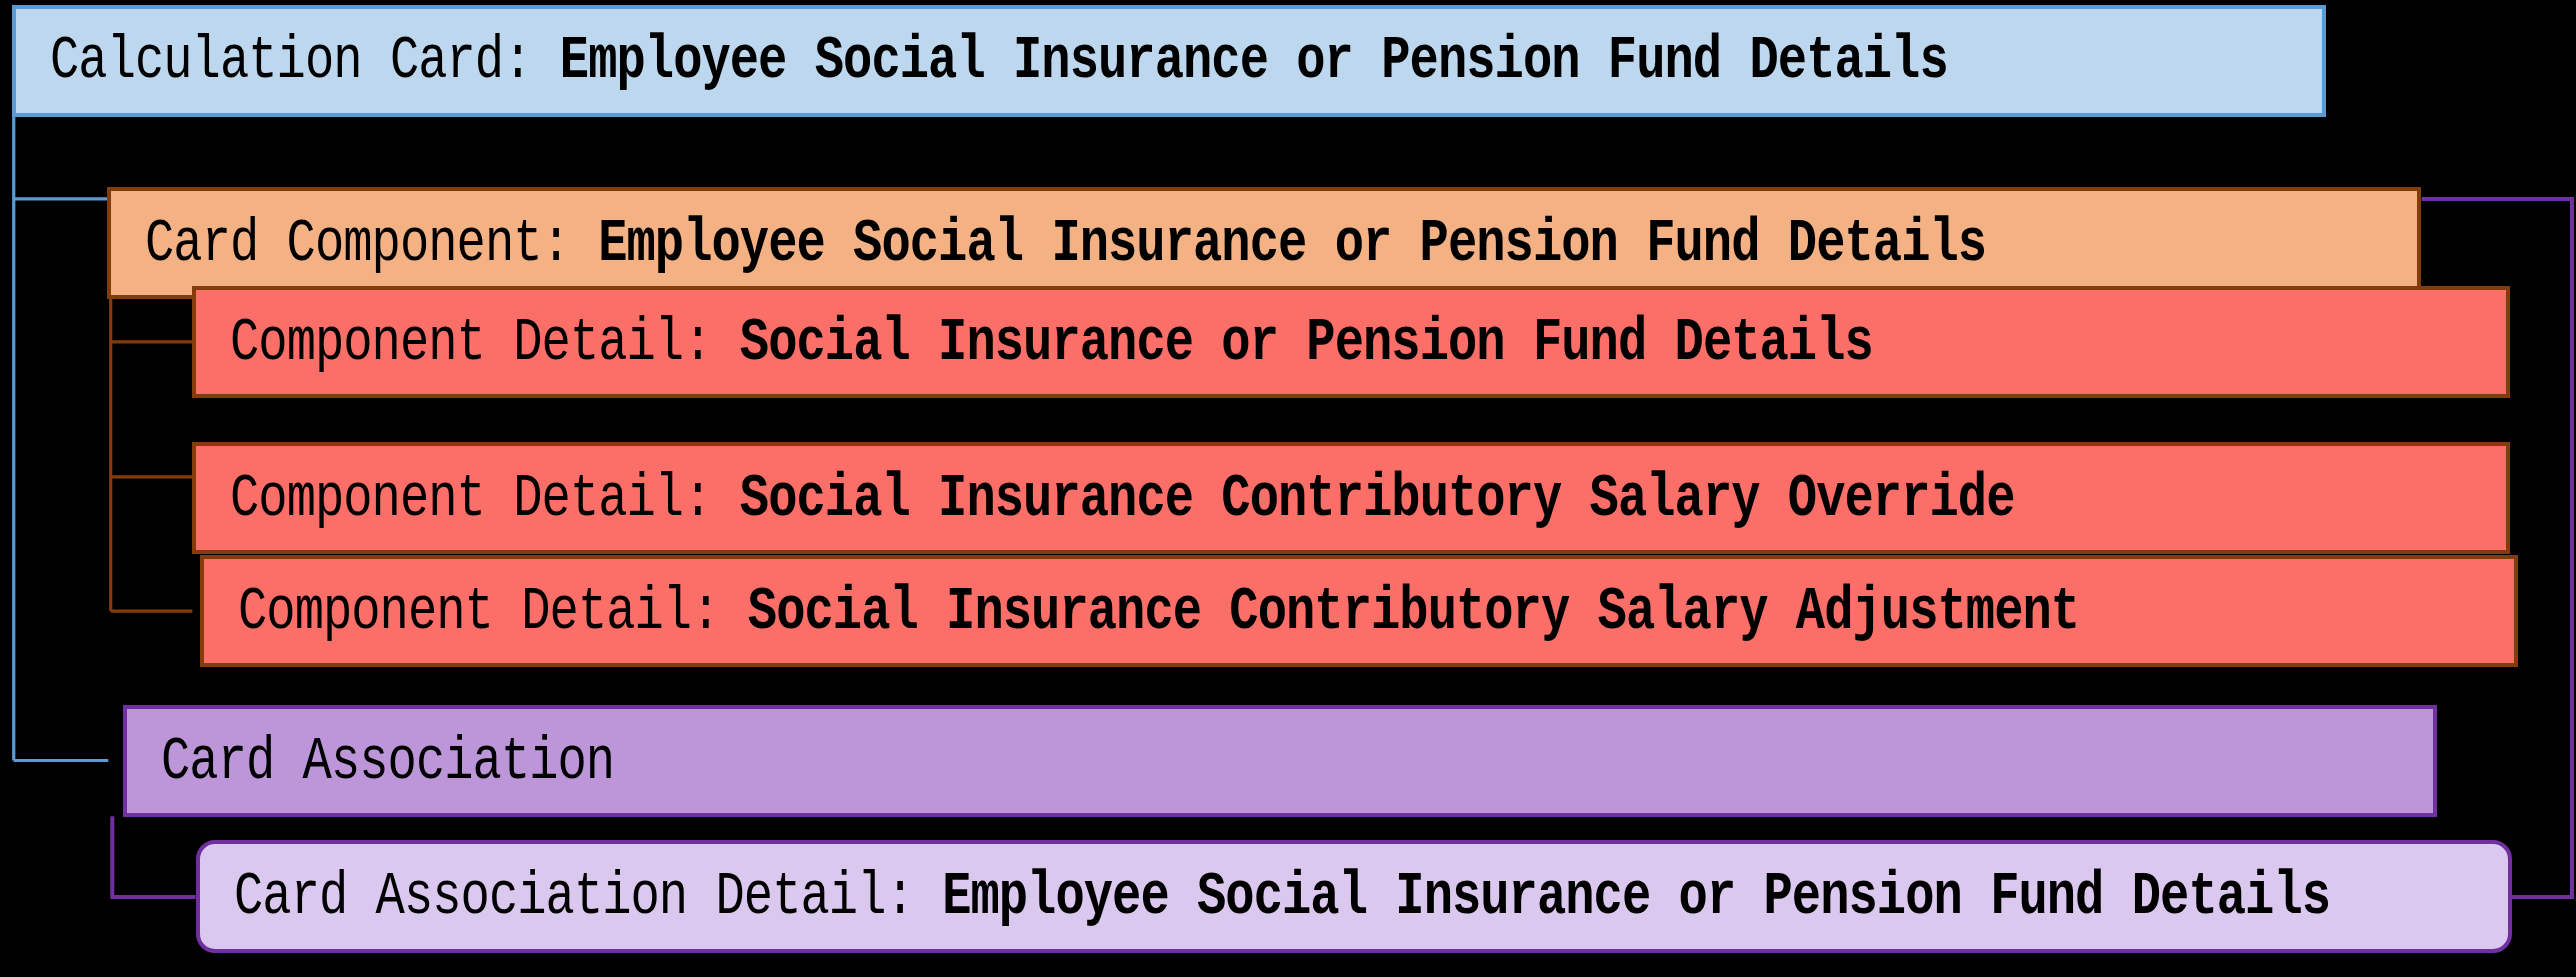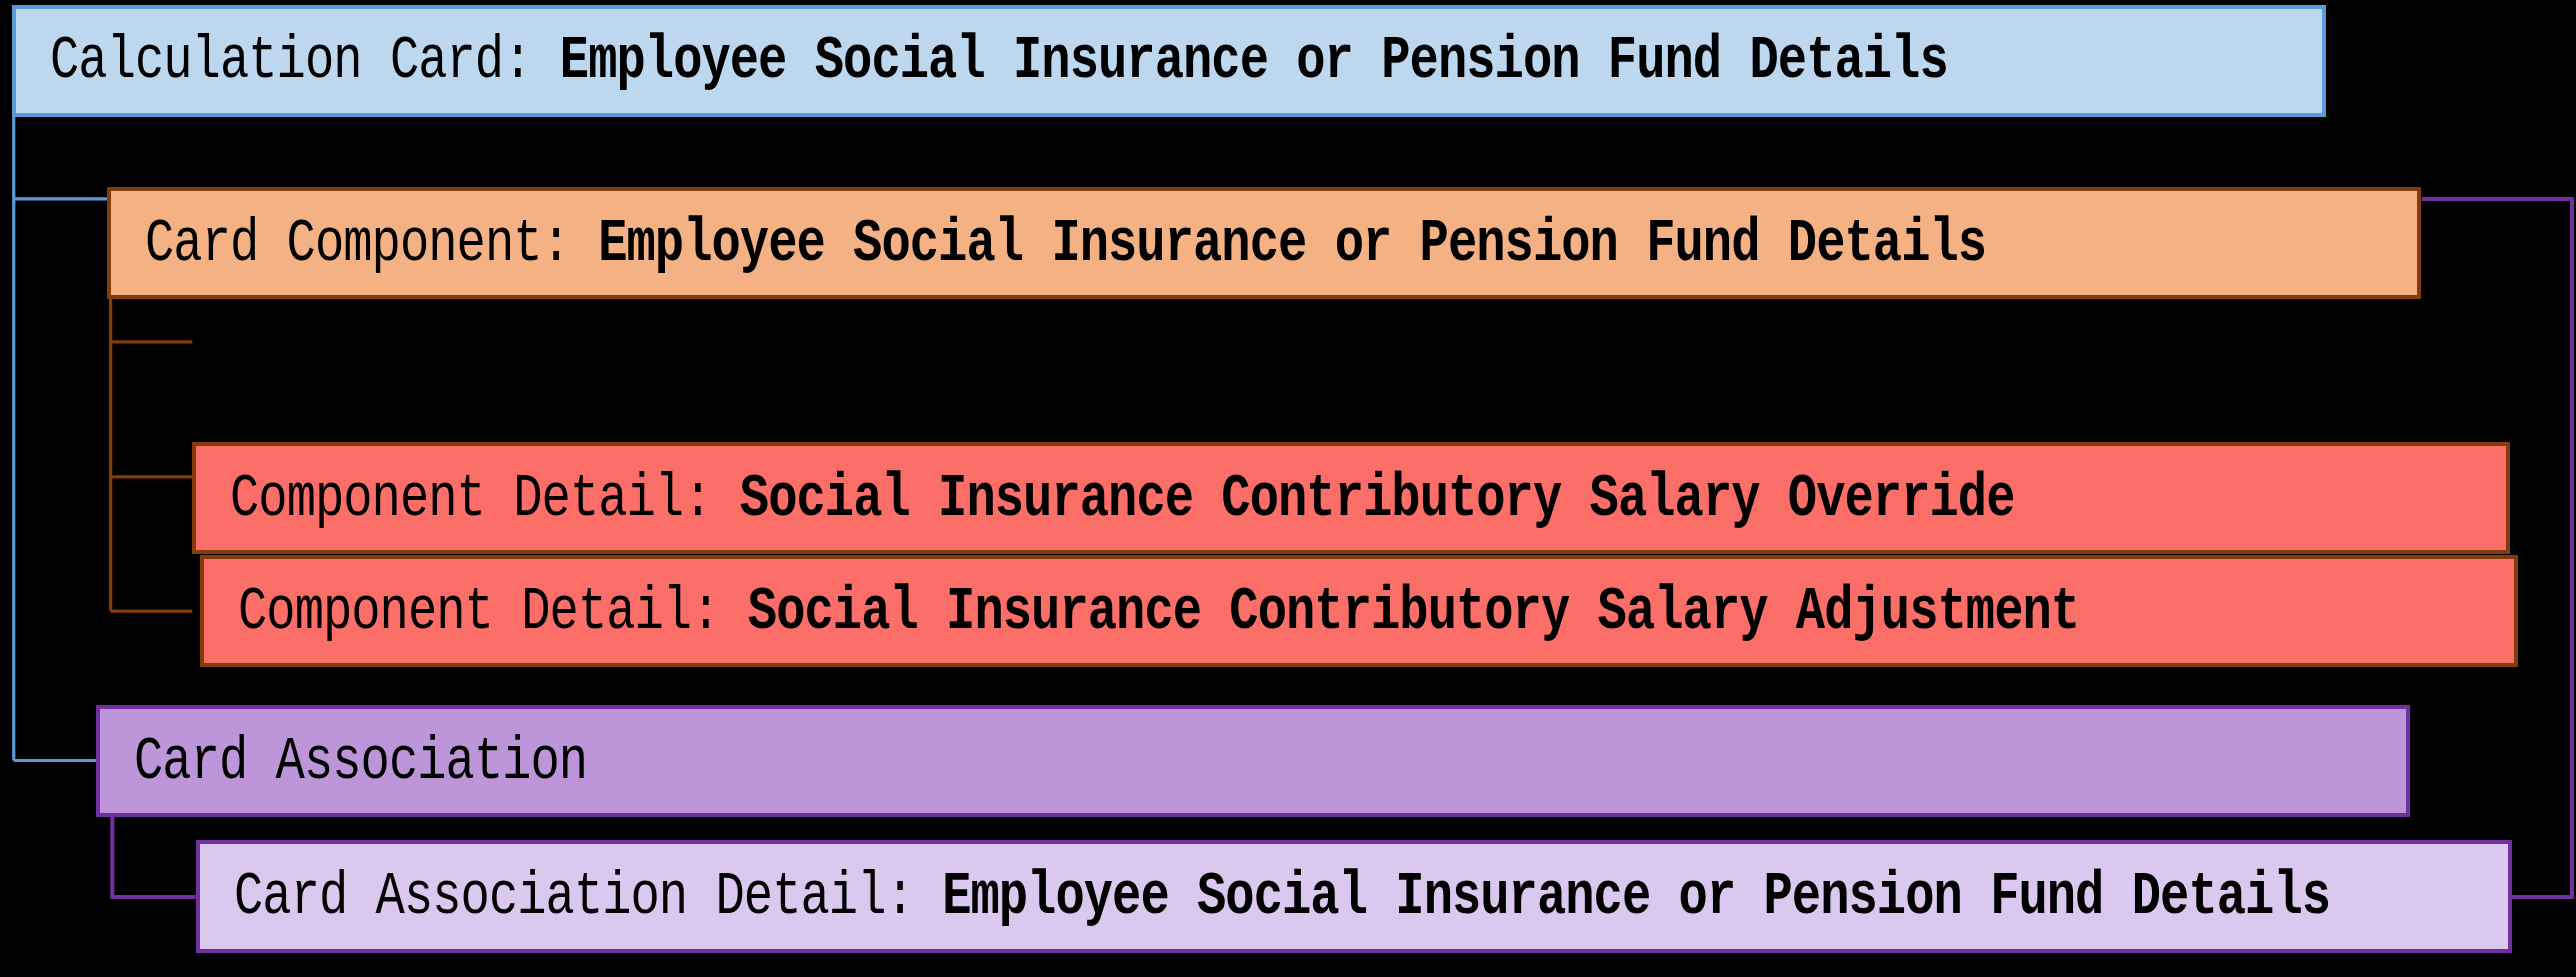--- a/index.html
+++ b/index.html
@@ -47,31 +47,34 @@
   </svg>
 
   <div class="box" style="left: 12px; top: 4.8px; width: 2314px; height: 112px; background-color: rgb(189, 215, 238); border-color: rgb(91, 155, 213);">
     <span class="txt"><span class="pre">Calculation Card: </span><span class="b">Employee Social Insurance or Pension Fund Details</span></span>
   </div>
 
   <div class="box" style="left: 107px; top: 143px; width: 2314px; height: 112px; background-color: rgb(244, 177, 131); border-color: rgb(132, 60, 12); margin-top: 44px;">
     <span class="txt"><span class="pre">Card Component: </span><span class="b">Employee Social Insurance or Pension Fund Details</span></span>
   </div>
 
+  <div class="box" style="left: 192px; top: 286px; width: 2318px; height: 112px; background-color: rgb(252, 110, 104); border-color: rgb(132, 60, 12);">
+    <span class="txt"><span class="pre">Component Detail: </span><span class="b">Social Insurance or Pension Fund Details</span></span>
+  </div>
 
   <div class="box" style="left: 192px; top: 442px; width: 2318px; height: 112px; background-color: rgb(252, 110, 104); border-color: rgb(132, 60, 12);">
     <span class="txt"><span class="pre">Component Detail: </span><span class="b">Social Insurance Contributory Salary Override</span></span>
   </div>
 
   <div class="box" style="left: 200px; top: 555px; width: 2318px; height: 112px; background-color: rgb(252, 110, 104); border-color: rgb(132, 60, 12);">
     <span class="txt"><span class="pre">Component Detail: </span><span class="b">Social Insurance Contributory Salary Adjustment</span></span>
   </div>
 
-  <div class="box" style="left: 96px; top: 705px; width: 2314px; height: 112px; background-color: rgb(188, 150, 216); border-color: rgb(112, 48, 160);">
+  <div class="box" style="left: 123px; top: 705px; width: 2314px; height: 112px; background-color: rgb(188, 150, 216); border-color: rgb(112, 48, 160);">
     <span class="txt"><span class="pre">Card Association</span><span class="b"></span></span>
   </div>
 
-  <div class="box" style="left: 196px; top: 840px; width: 2316px; height: 113px; background-color: rgb(219, 200, 239); border-color: rgb(112, 48, 160);">
+  <div class="box" style="left: 196px; top: 840px; width: 2316px; height: 113px; background-color: rgb(219, 200, 239); border-color: rgb(112, 48, 160); border-radius: 19px;">
     <span class="txt"><span class="pre">Card Association Detail: </span><span class="b">Employee Social Insurance or Pension Fund Details</span></span>
   </div>
 
 </div>
 
 
 </body></html>

